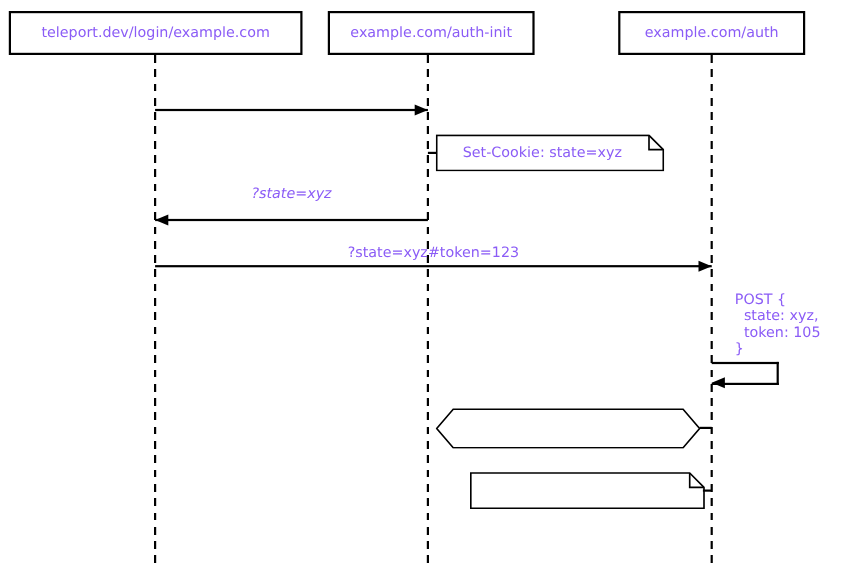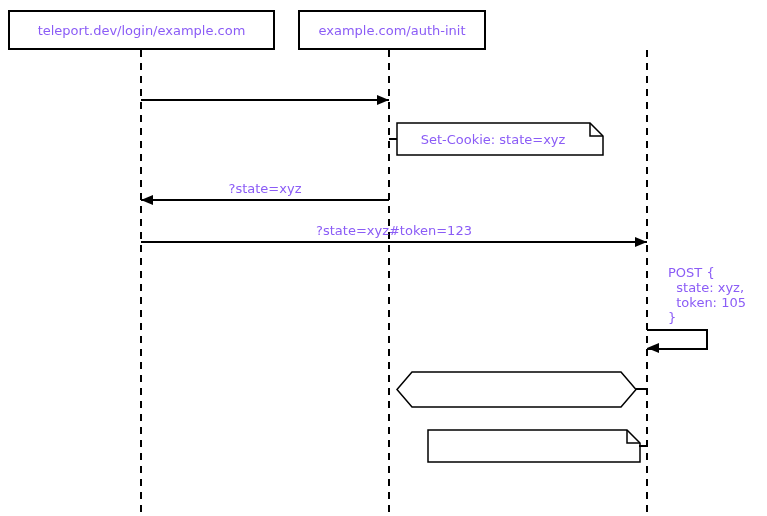--- a/index.html
+++ b/index.html
@@ -29,36 +29,39 @@
 <body>
 
 <div class="diagram">
 
   <div class="pbox" style="left:8px;width:267px;">
     <span>teleport.dev/login/example.com</span>
   </div>
   <div class="pbox" style="left:282px;width:188px;margin-left:16px;">
     <span>example.com/auth-init</span>
   </div>
+  <div class="pbox" style="left:562px;width:170px;">
+    <span>example.com/auth</span>
+  </div>
 
   <div class="lifeline" style="left:140px;"></div>
   <div class="lifeline" style="left:388px;"></div>
   <div class="lifeline" style="left:646px;"></div>
 
   <div class="mline" style="left:141px;top:99px;width:248px;"></div>
   <div class="head-right" style="left:377px;top:95px;"></div>
 
   <div class="mline" style="left:389px;top:138px;width:8px;"></div>
   <svg class="shape" style="left:396px;top:122px;" width="208" height="34" viewBox="0 0 208 34">
     <polygon points="1,1 194,1 207,14 207,33 1,33" fill="#ffffff" stroke="#000000" stroke-width="1.5"></polygon>
     <polyline points="194,1 194,14 207,14" fill="none" stroke="#000000" stroke-width="1.5"></polyline>
   </svg>
   <div class="overlay" style="left:396px;top:122px;width:194px;height:34px;">Set-Cookie: state=xyz</div>
 
-  <div class="mlabel" style="left:141px;top:180px;width:248px;">?state=xyz</div>
+  <div class="mlabel" style="left:141px;top:168px;width:248px;font-style:italic;">?state=xyz</div>
   <div class="mline" style="left:141px;top:199px;width:248px;"></div>
   <div class="head-left" style="left:141px;top:195px;"></div>
 
   <div class="mlabel" style="left:141px;top:222px;width:506px;">?state=xyz#token=123</div>
   <div class="mline" style="left:141px;top:241px;width:506px;"></div>
   <div class="head-right" style="left:635px;top:237px;"></div>
 
   <div class="preblock" style="left:668px;top:265px;">POST {
   state: xyz,
   token: 105

